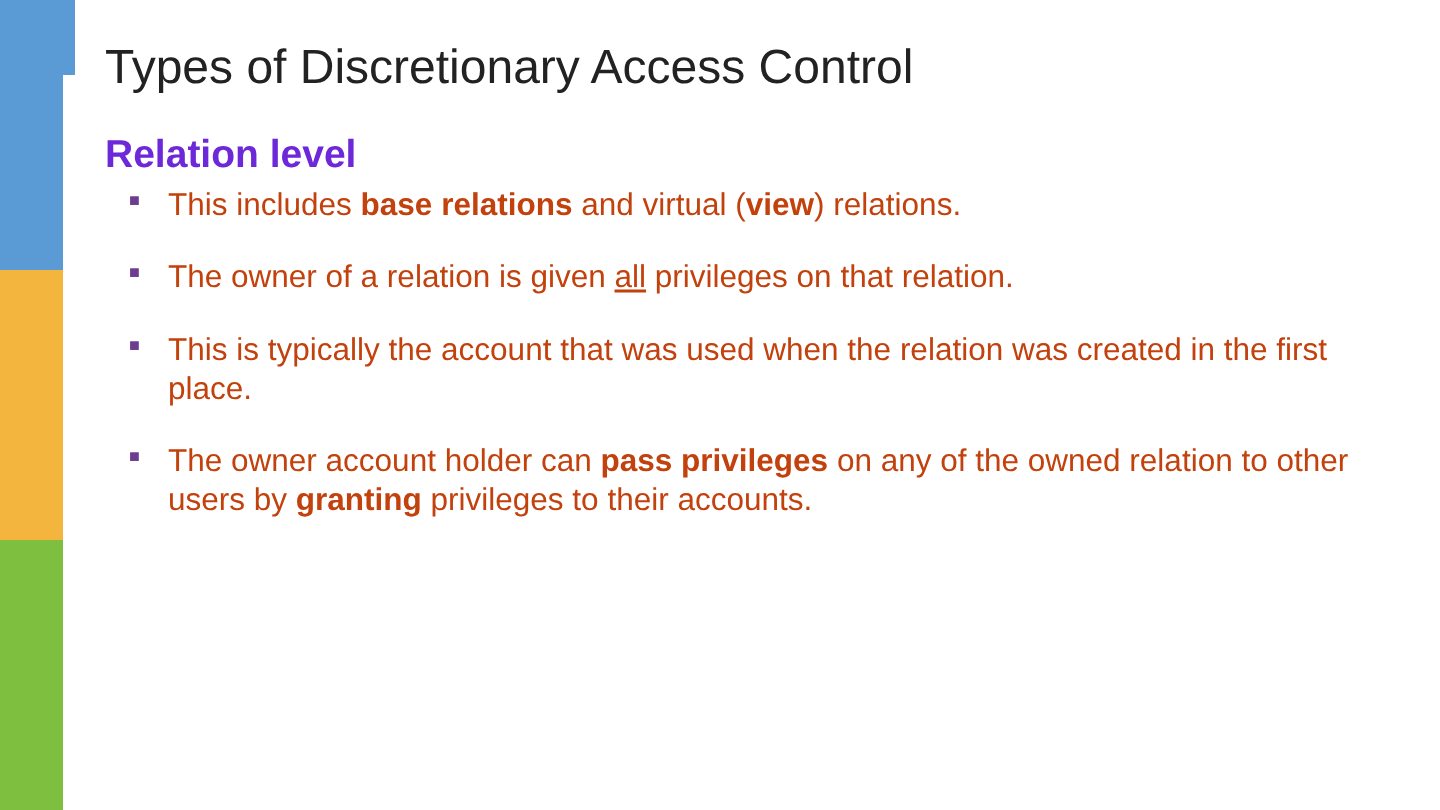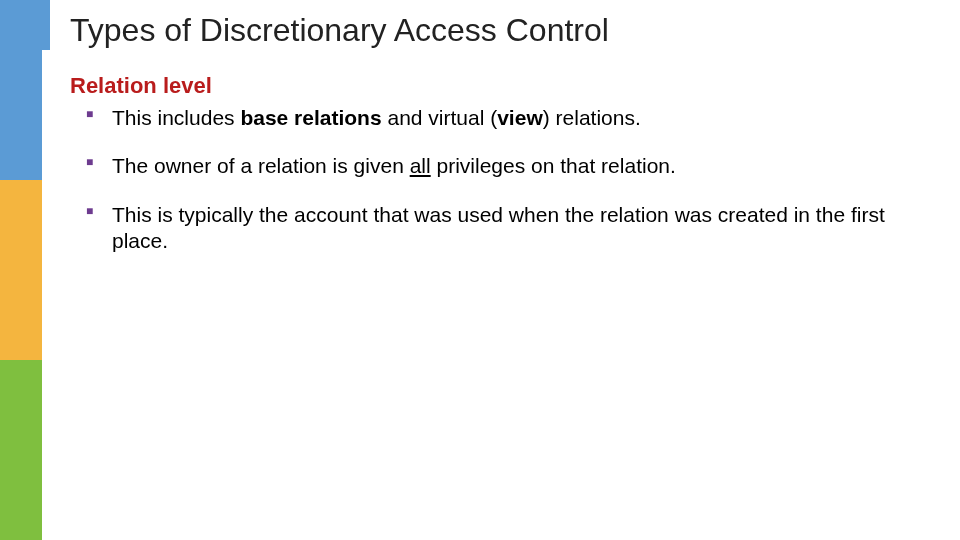--- a/index.html
+++ b/index.html
@@ -4,25 +4,25 @@
 <style>
   * { margin: 0; padding: 0; box-sizing: border-box; }
   html, body { width: 960px; height: 540px; font-family: Arial, Helvetica, sans-serif; background: #fff; }
   .slide { position: relative; width: 960px; height: 540px; }
   .sidebar { position: absolute; left: 0; top: 0; width: 42px; height: 540px; }
   .sidebar .seg { width: 42px; }
   .seg-blue   { background: #5b9bd5; height: 180px; }
   .seg-gold   { background: #f4b53f; height: 180px; }
   .seg-green  { background: #7fbf3f; height: 180px; }
   .accent-bar { position: absolute; left: 42px; top: 0; width: 8px; height: 50px; background: #5b9bd5; }
-  .content { position: absolute; left: 70px; top: 12px; right: 30px; }
+  .content { position: absolute; left: 70px; top: 26px; right: 30px; }
   .title { font-size: 32px; font-weight: 400; color: #222; margin-bottom: 24px; }
-  .subhead { font-size: 22px; font-weight: 700; color: #b91c1c; margin-bottom: 6px; }
+  .subhead { font-size: 26px; font-weight: 700; color: #6d28d9; margin-bottom: 6px; }
   ul.bullets { list-style: none; padding-left: 36px; }
-  ul.bullets li { position: relative; font-size: 21px; color: #000000; line-height: 1.25; margin-bottom: 22px; padding-left: 6px; }
+  ul.bullets li { position: relative; font-size: 21px; color: #c2410c; line-height: 1.25; margin-bottom: 22px; padding-left: 6px; }
   ul.bullets li::before { content: "■"; position: absolute; left: -20px; top: 2px; font-size: 12px; color: #6d3b8f; }
   .b  { font-weight: 700; }
   .ul { text-decoration: underline; }
 </style>
 </head>
 <body>
 
 <div class="slide">
   <div class="sidebar">
     <div class="seg seg-blue"></div>
@@ -31,15 +31,16 @@
   </div>
   <div class="accent-bar"></div>
 
   <div class="content">
     <h1 class="title">Types of Discretionary Access Control</h1>
     <div class="subhead">Relation level</div>
     <ul class="bullets" id="bullets">
         <li><span>This includes </span><span class="b">base relations</span><span> and virtual (</span><span class="b">view</span><span>) relations.</span></li>
         <li><span>The owner of a relation is given </span><span class="ul">all</span><span> privileges on that relation.</span></li>
         <li><span>This is typically the account that was used when the relation was created in the first place.</span></li>
+        <li><span>The owner account holder can </span><span class="b">pass privileges</span><span> on any of the owned relation to other users by </span><span class="b">granting</span><span> privileges to their accounts.</span></li>
       </ul>
   </div>
 </div>
 
 </body></html>

